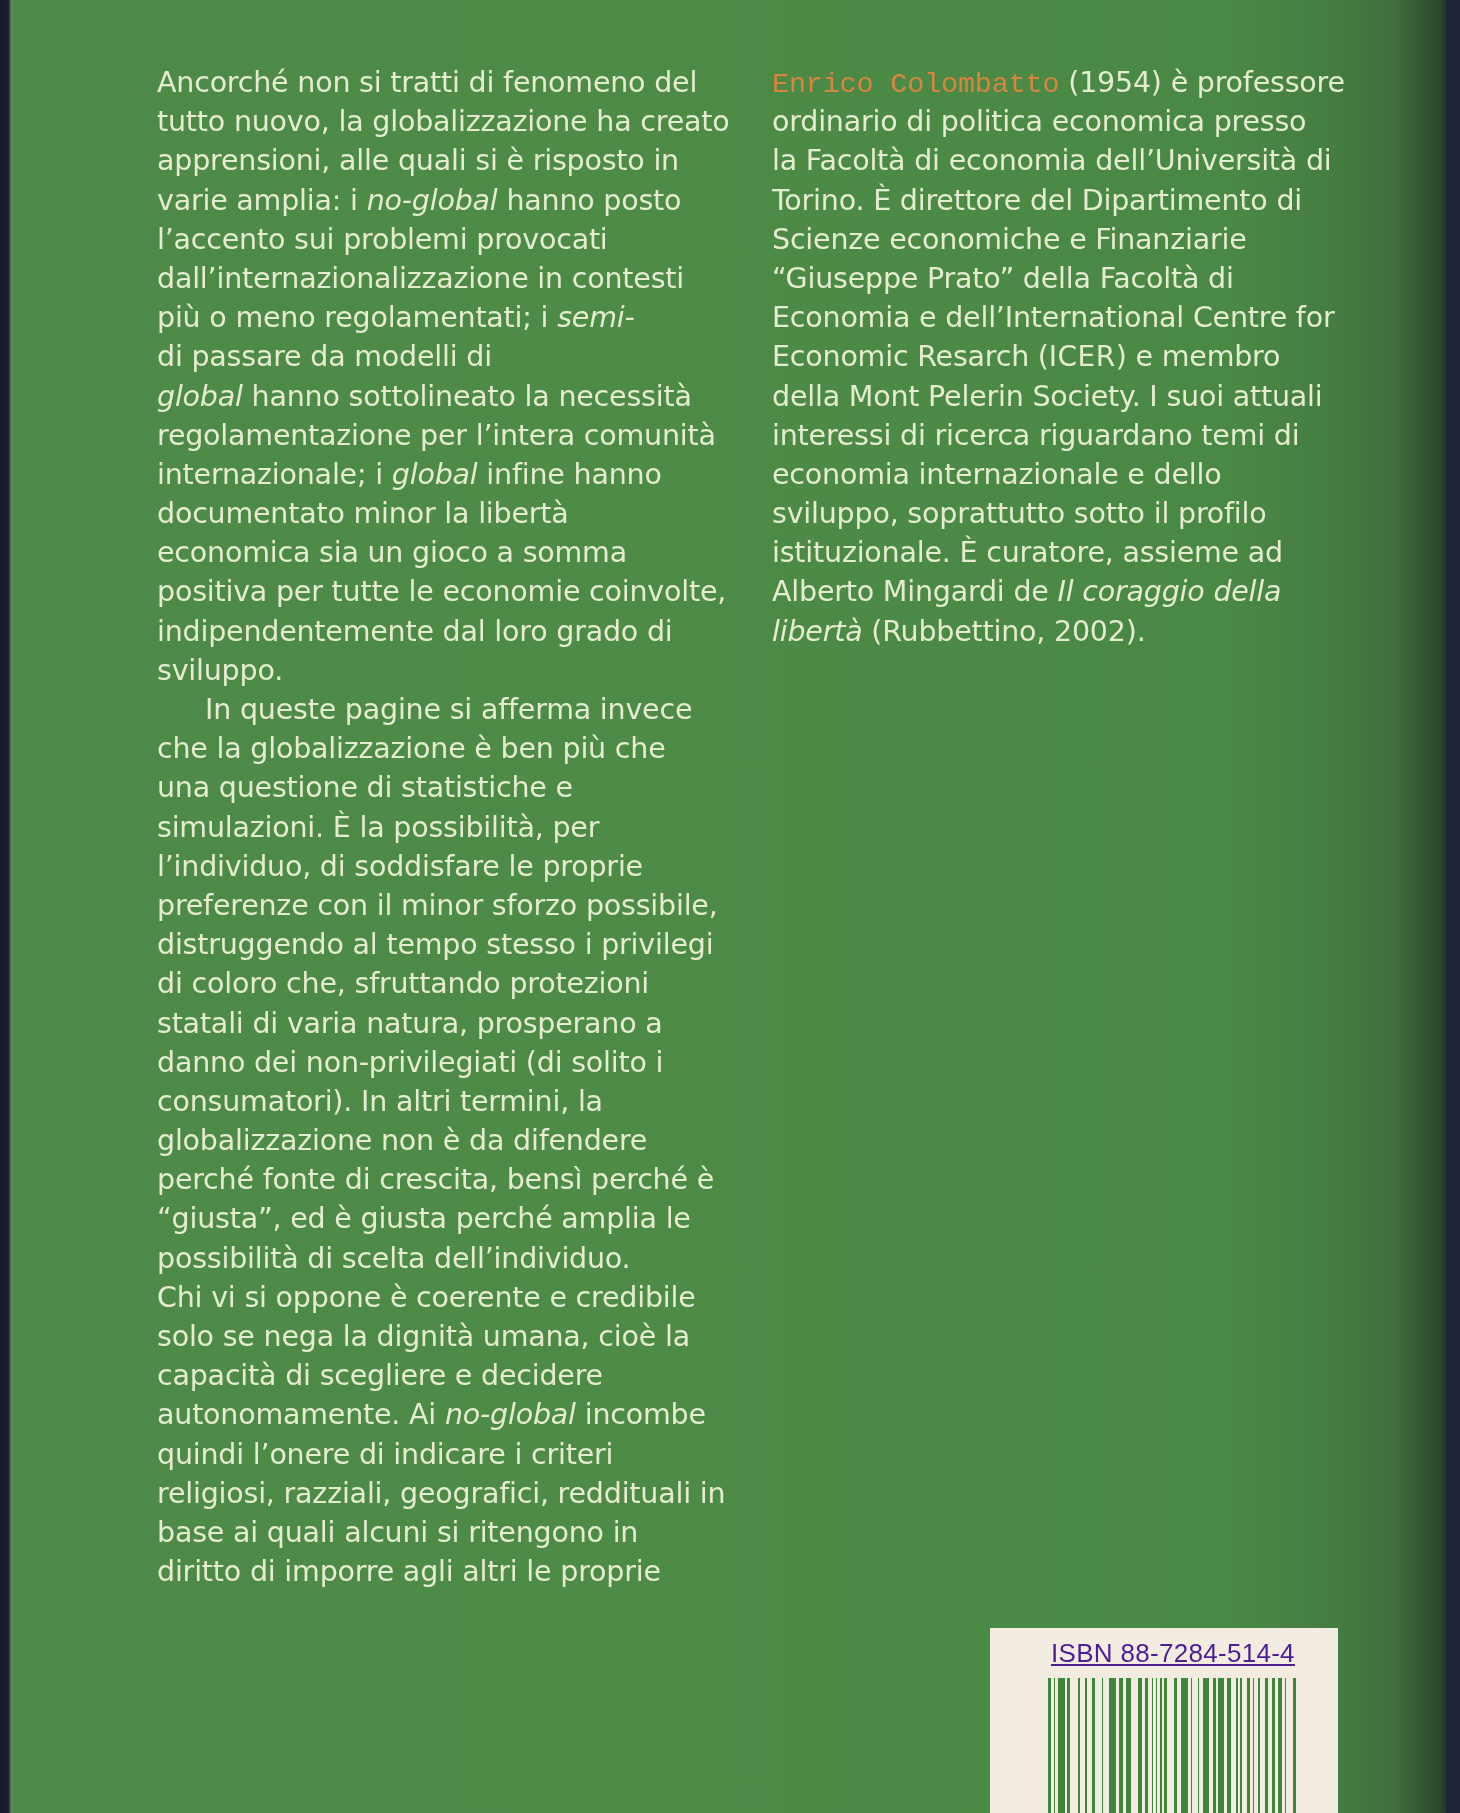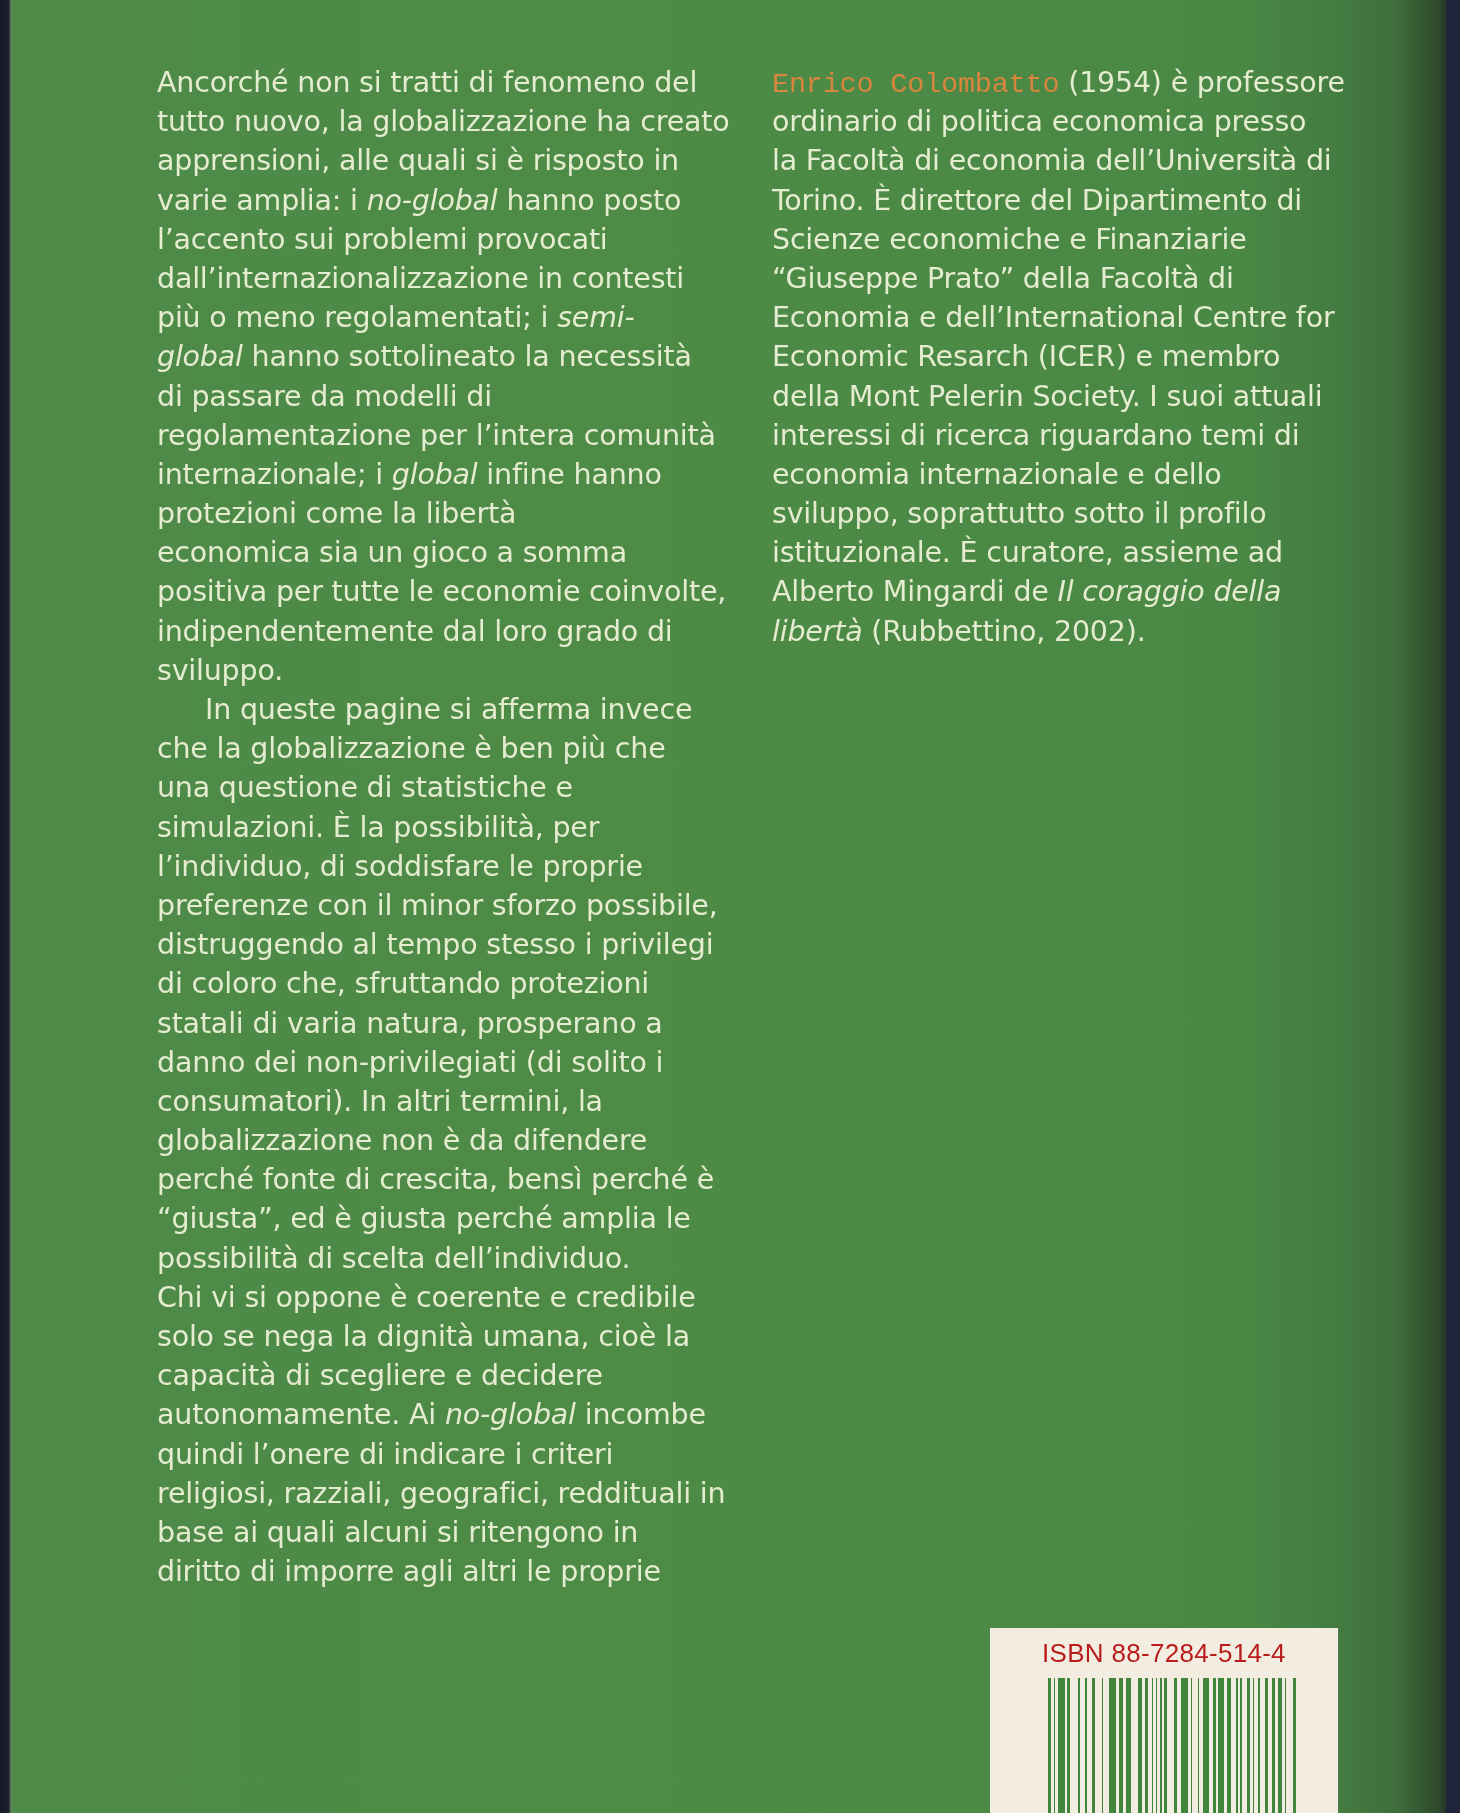--- a/index.html
+++ b/index.html
@@ -35,23 +35,23 @@
     .indent { padding-left: 48px; }
     .author { color: #d8853d; font-family: Liberation Mono, monospace; }
     .it { font-style: italic; }
     .sc { font-size: 28px; letter-spacing: 0.5px; }
 
     .isbn-box {
       position: absolute; left: 990px; top: 1628px; width: 348px; height: 185px;
       background: #f2ede0;
     }
     .isbn-text {
-      position: absolute; left: 52px; top: 10px;
+      position: absolute; left: 61px; top: 10px;
       font-family: "Liberation Sans", sans-serif;
-      font-size: 26px; color: #b91c1c; letter-spacing: 0.3px;
+      font-size: 26px; color: #4c1d95; letter-spacing: 0.3px; text-decoration: underline;
     }
     .barcode {
       position: absolute; left: 58px; top: 50px; width: 248px; height: 135px;
       display: flex; align-items: stretch;
     }
     .bar { background: #3f863c; height: 100%; }
     .gap { height: 100%; }
   </style>
 </head>
 <body>
@@ -62,25 +62,25 @@
 <div class="right-edge"></div>
 
 <div class="col col-left" id="blurb">
     <span class="line"><span>Ancorché non si tratti di fenomeno del</span></span>
     <span class="line"><span>tutto nuovo, la globalizzazione ha creato</span></span>
     <span class="line"><span>apprensioni, alle quali si è risposto in</span></span>
     <span class="line"><span>varie amplia: i </span><span class="it">no-global</span><span> hanno posto</span></span>
     <span class="line"><span>l’accento sui problemi provocati</span></span>
     <span class="line"><span>dall’internazionalizzazione in contesti</span></span>
     <span class="line"><span>più o meno regolamentati; i </span><span class="it">semi-</span></span>
+    <span class="line"><span>di passare da modelli di</span></span>
     <span class="line"><span class="it">global</span><span> hanno sottolineato la necessità</span></span>
-    <span class="line"><span>di passare da modelli di</span></span>
     <span class="line"><span>regolamentazione per l’intera comunità</span></span>
     <span class="line"><span>internazionale; i </span><span class="it">global</span><span> infine hanno</span></span>
-    <span class="line"><span>protezioni come la libertà</span></span>
+    <span class="line"><span>documentato minor la libertà</span></span>
     <span class="line"><span>economica sia un gioco a somma</span></span>
     <span class="line"><span>positiva per tutte le economie coinvolte,</span></span>
     <span class="line"><span>indipendentemente dal loro grado di</span></span>
     <span class="line"><span>sviluppo.</span></span>
     <span class="line indent"><span>In queste pagine si afferma invece</span></span>
     <span class="line"><span>che la globalizzazione è ben più che</span></span>
     <span class="line"><span>una questione di statistiche e</span></span>
     <span class="line"><span>simulazioni. È la possibilità, per</span></span>
     <span class="line"><span>l’individuo, di soddisfare le proprie</span></span>
     <span class="line"><span>preferenze con il minor sforzo possibile,</span></span>

